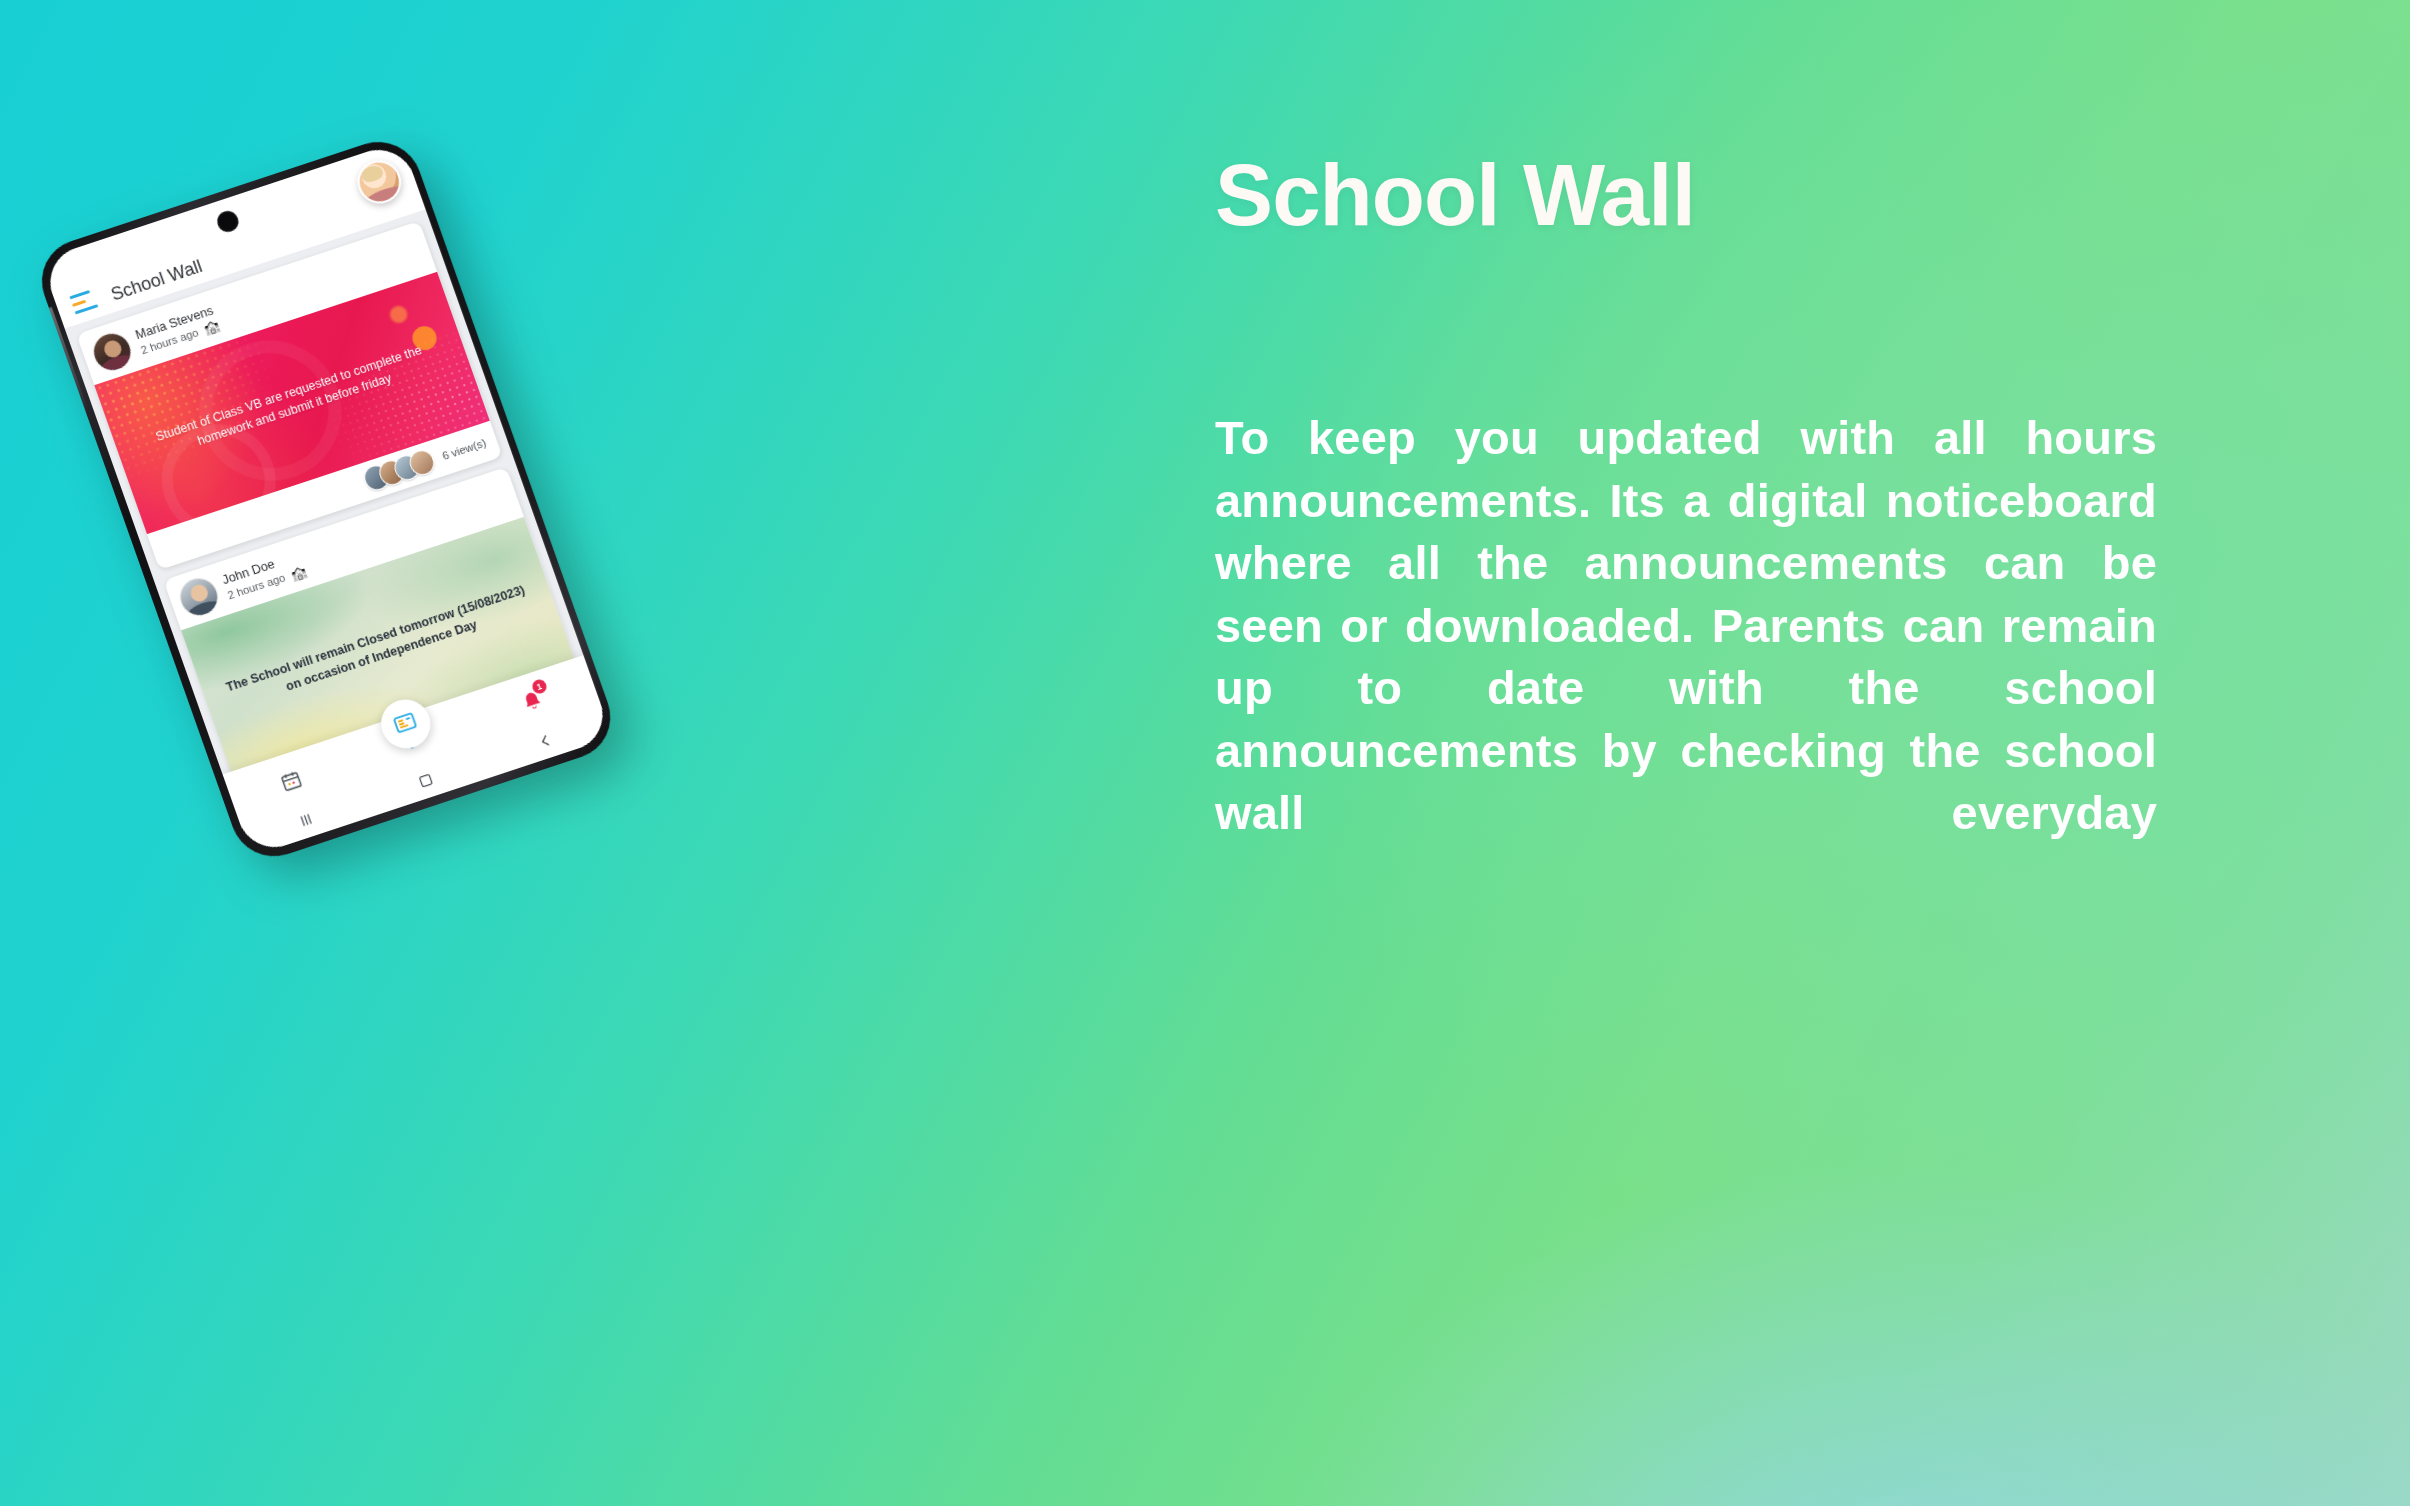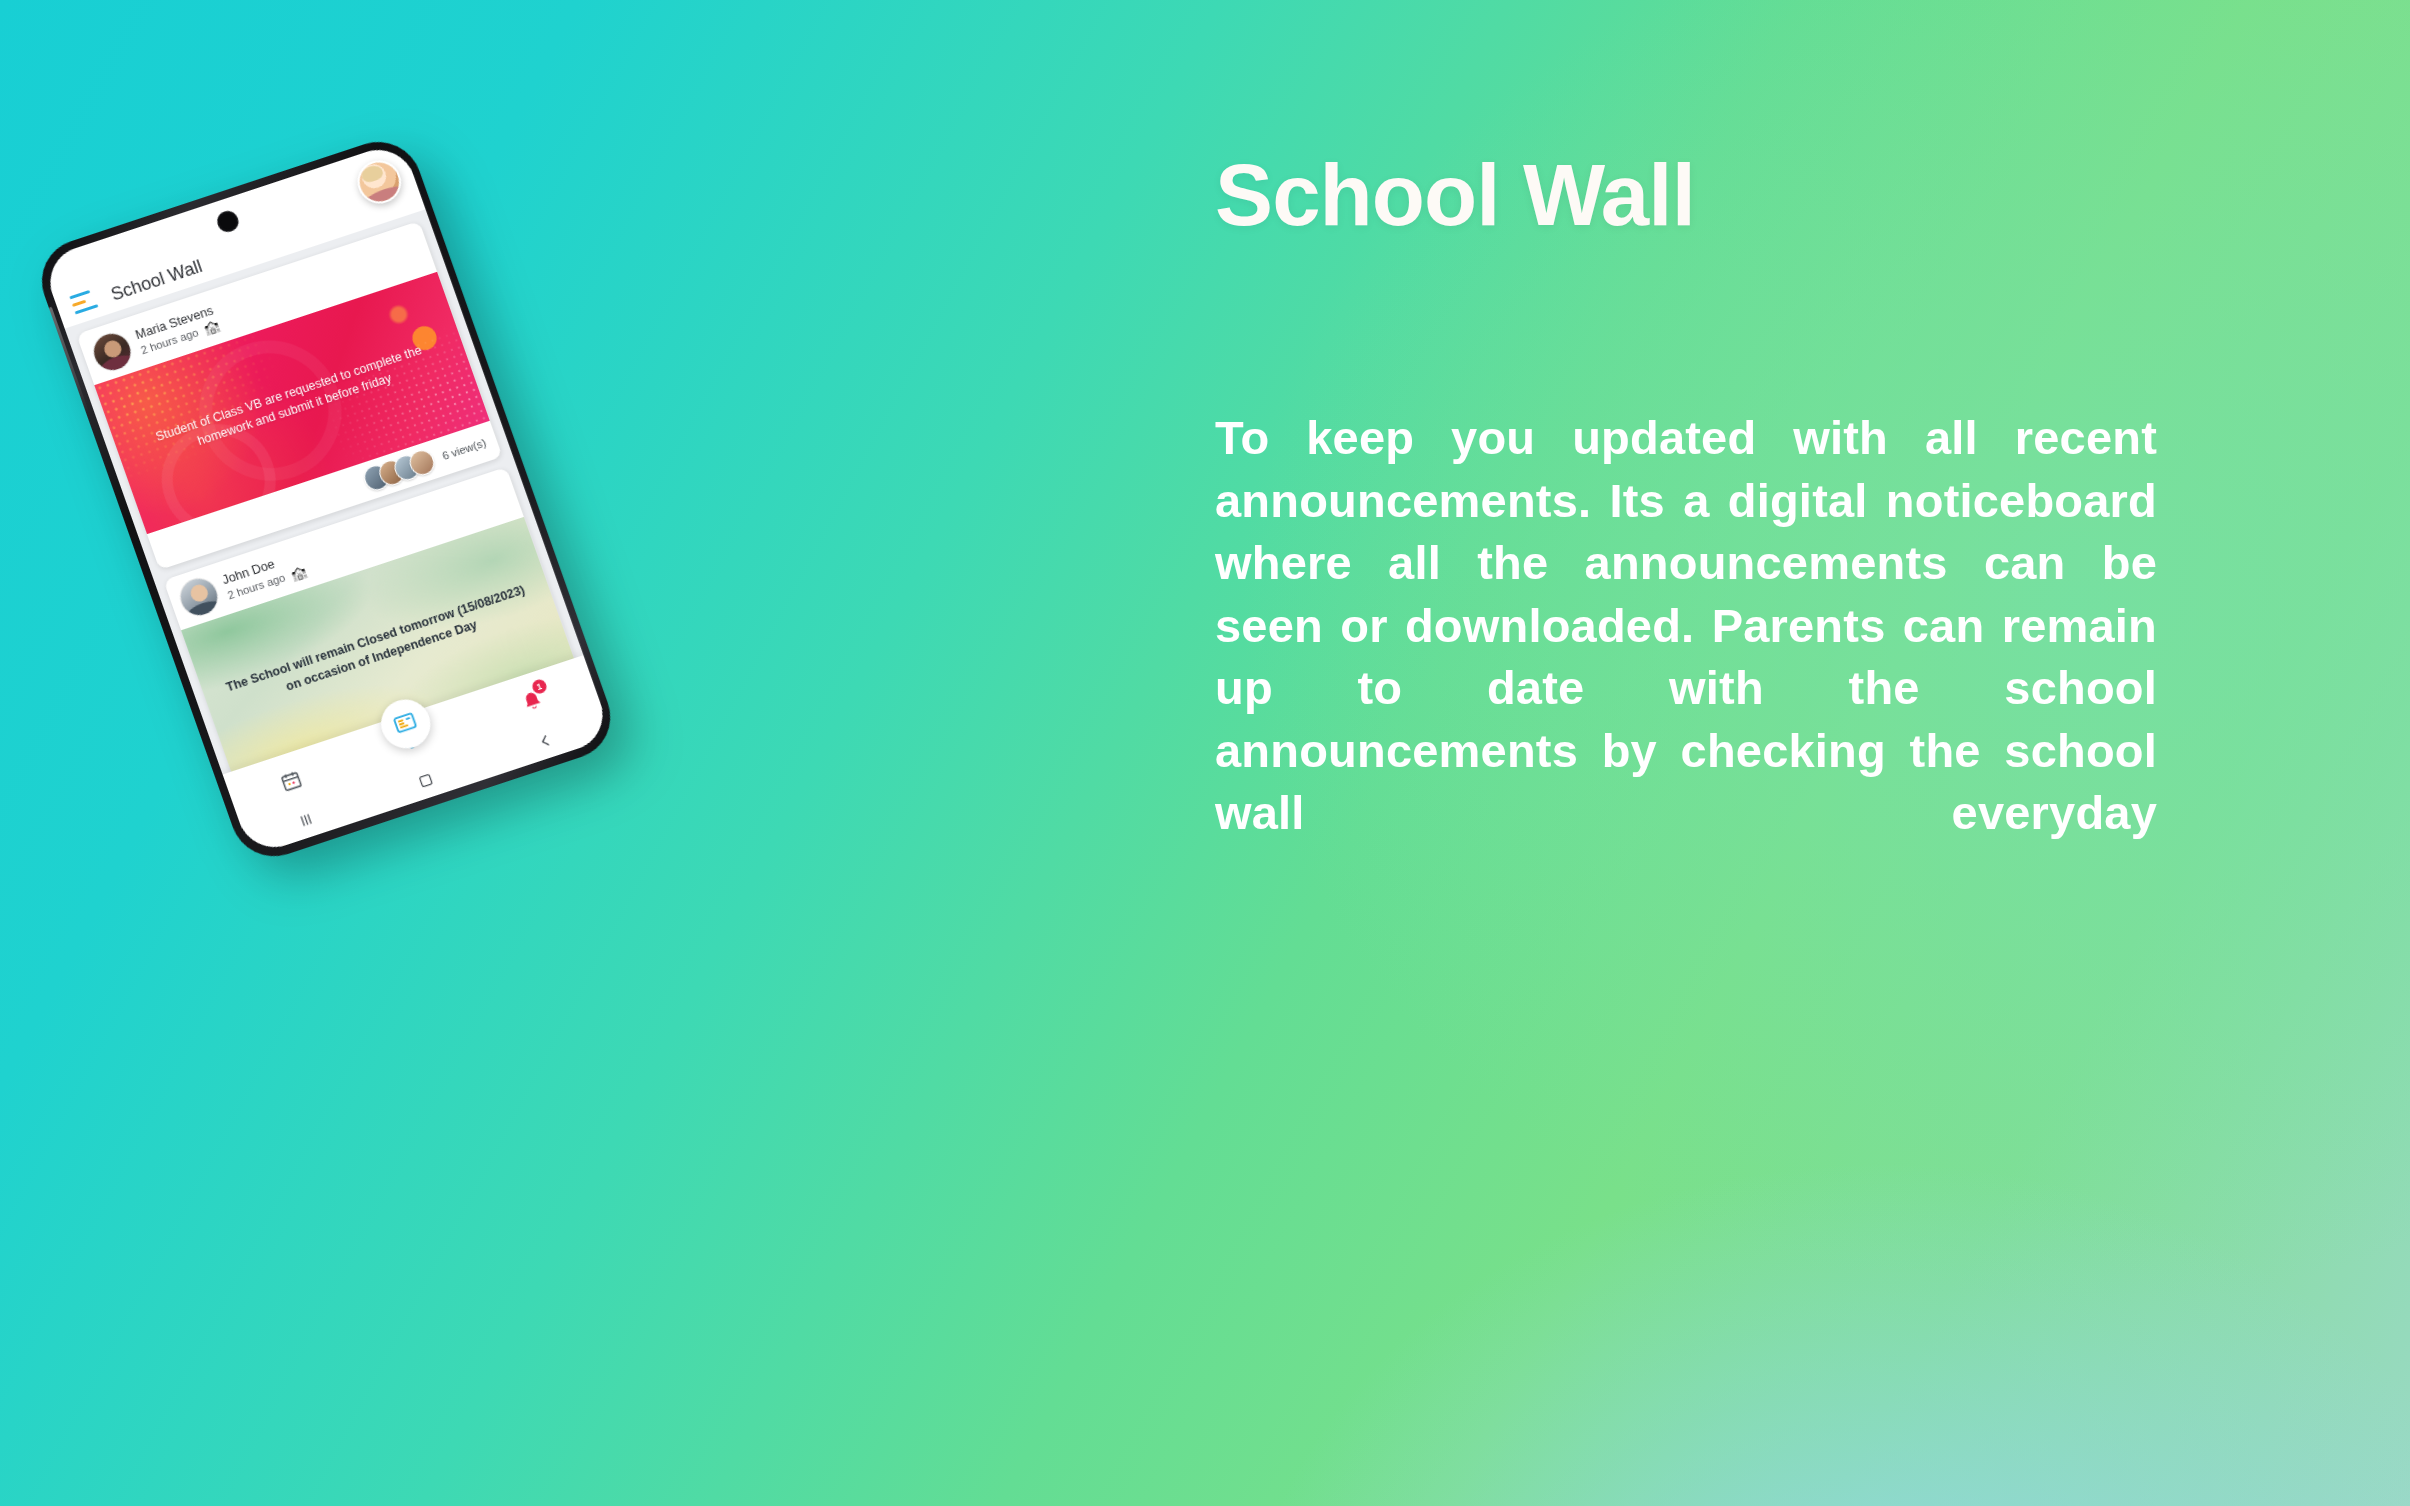--- a/index.html
+++ b/index.html
@@ -345,15 +345,15 @@
         <div class="hairpatch"></div>
         <div class="shirt"></div>
       </div>
 
     </div>
   </div>
 </div>
 
 <div class="right-pane">
   <h1 class="headline">School Wall</h1>
-  <p class="body-copy">To keep you updated with all recent announcements. Its a digital noticeboard where all the announcements can be seen or downloaded. Parents can remain up to date with the school announcements by checking the school wall everyday</p>
+  <p class="body-copy">To keep you updated with all hours announcements. Its a digital noticeboard where all the announcements can be seen or downloaded. Parents can remain up to date with the school announcements by checking the school wall everyday</p>
 </div>
 
 
 </body></html>

